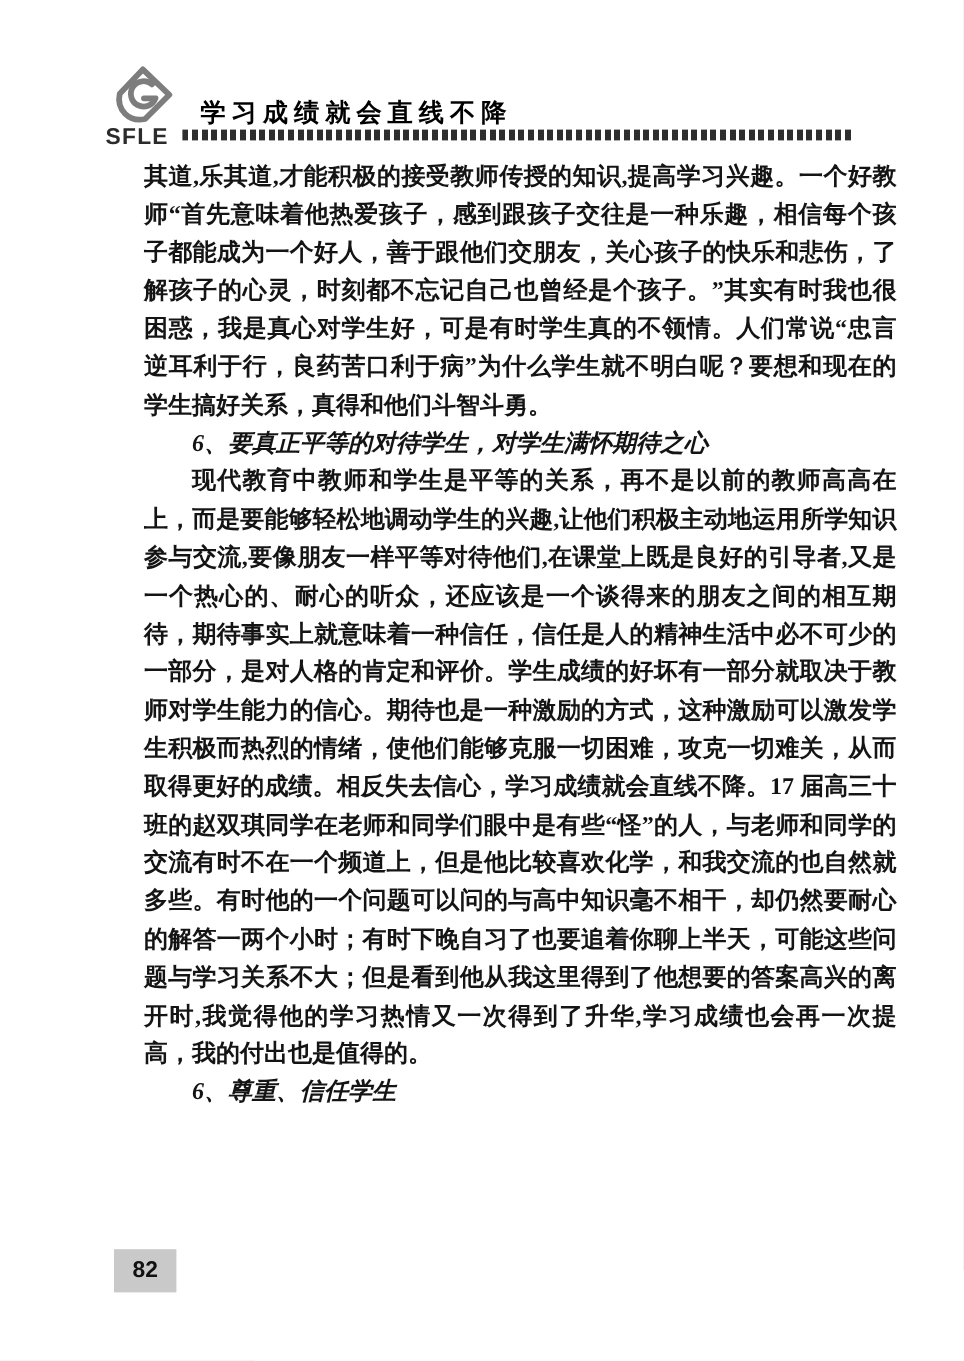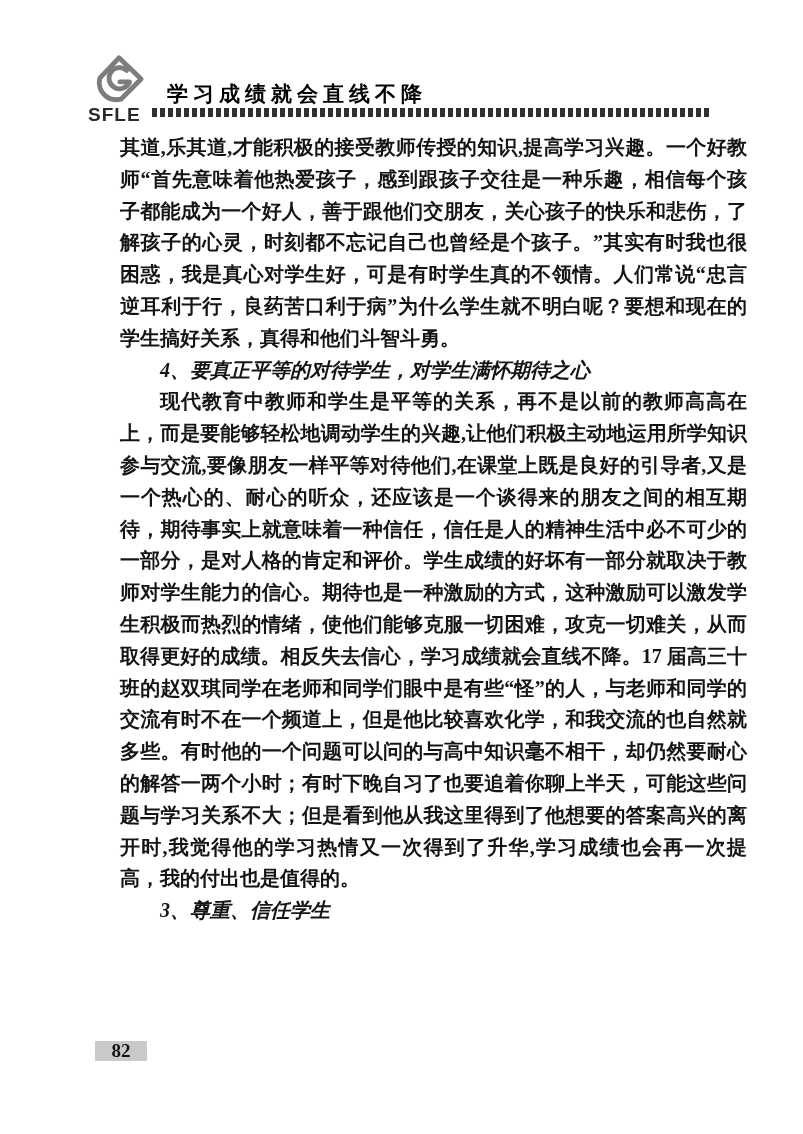--- a/index.html
+++ b/index.html
@@ -72,26 +72,26 @@
     font-style: italic;
     font-weight: bold;
   }
 
   
   .page-number {
     position: absolute;
     left: 95px;
     top: 1041px;
     width: 52px;
-    height: 20px;
+    height: 36px;
     background: #c9c9c9;
     display: flex;
     align-items: center;
     justify-content: center;
-    font-family: Liberation Serif, serif;
+    font-family: Liberation Sans, sans-serif;
     font-weight: bold;
     font-size: 19px;
     color: #111;
   }
 </style>
 </head>
 <body>
 
 <div class="page">
 
@@ -104,20 +104,20 @@
       <div class="logo-acronym">SFLE</div>
     </div>
 
     <div class="org-title">学习成绩就会直线不降</div>
 
     <div class="dotted-rule"></div>
   </div>
 
   <div class="content">
     <p class="cont">其道,乐其道,才能积极的接受教师传授的知识,提高学习兴趣。一个好教师“首先意味着他热爱孩子，感到跟孩子交往是一种乐趣，相信每个孩子都能成为一个好人，善于跟他们交朋友，关心孩子的快乐和悲伤，了解孩子的心灵，时刻都不忘记自己也曾经是个孩子。”其实有时我也很困惑，我是真心对学生好，可是有时学生真的不领情。人们常说“忠言逆耳利于行，良药苦口利于病”为什么学生就不明白呢？要想和现在的学生搞好关系，真得和他们斗智斗勇。</p>
-    <p class="heading">4、要真正平等的对待学生，对学生满怀期待之心</p>
+    <p class="heading">6、要真正平等的对待学生，对学生满怀期待之心</p>
     <p class="indent">现代教育中教师和学生是平等的关系，再不是以前的教师高高在上，而是要能够轻松地调动学生的兴趣,让他们积极主动地运用所学知识参与交流,要像朋友一样平等对待他们,在课堂上既是良好的引导者,又是一个热心的、耐心的听众，还应该是一个谈得来的朋友之间的相互期待，期待事实上就意味着一种信任，信任是人的精神生活中必不可少的一部分，是对人格的肯定和评价。学生成绩的好坏有一部分就取决于教师对学生能力的信心。期待也是一种激励的方式，这种激励可以激发学生积极而热烈的情绪，使他们能够克服一切困难，攻克一切难关，从而取得更好的成绩。相反失去信心，学习成绩就会直线不降。17 届高三十班的赵双琪同学在老师和同学们眼中是有些“怪”的人，与老师和同学的交流有时不在一个频道上，但是他比较喜欢化学，和我交流的也自然就多些。有时他的一个问题可以问的与高中知识毫不相干，却仍然要耐心的解答一两个小时；有时下晚自习了也要追着你聊上半天，可能这些问题与学习关系不大；但是看到他从我这里得到了他想要的答案高兴的离开时,我觉得他的学习热情又一次得到了升华,学习成绩也会再一次提高，我的付出也是值得的。</p>
-    <p class="heading">3、尊重、信任学生</p>
+    <p class="heading">6、尊重、信任学生</p>
   </div>
 
   <div class="page-number">82</div>
 
 </div>
 
 </body></html>

